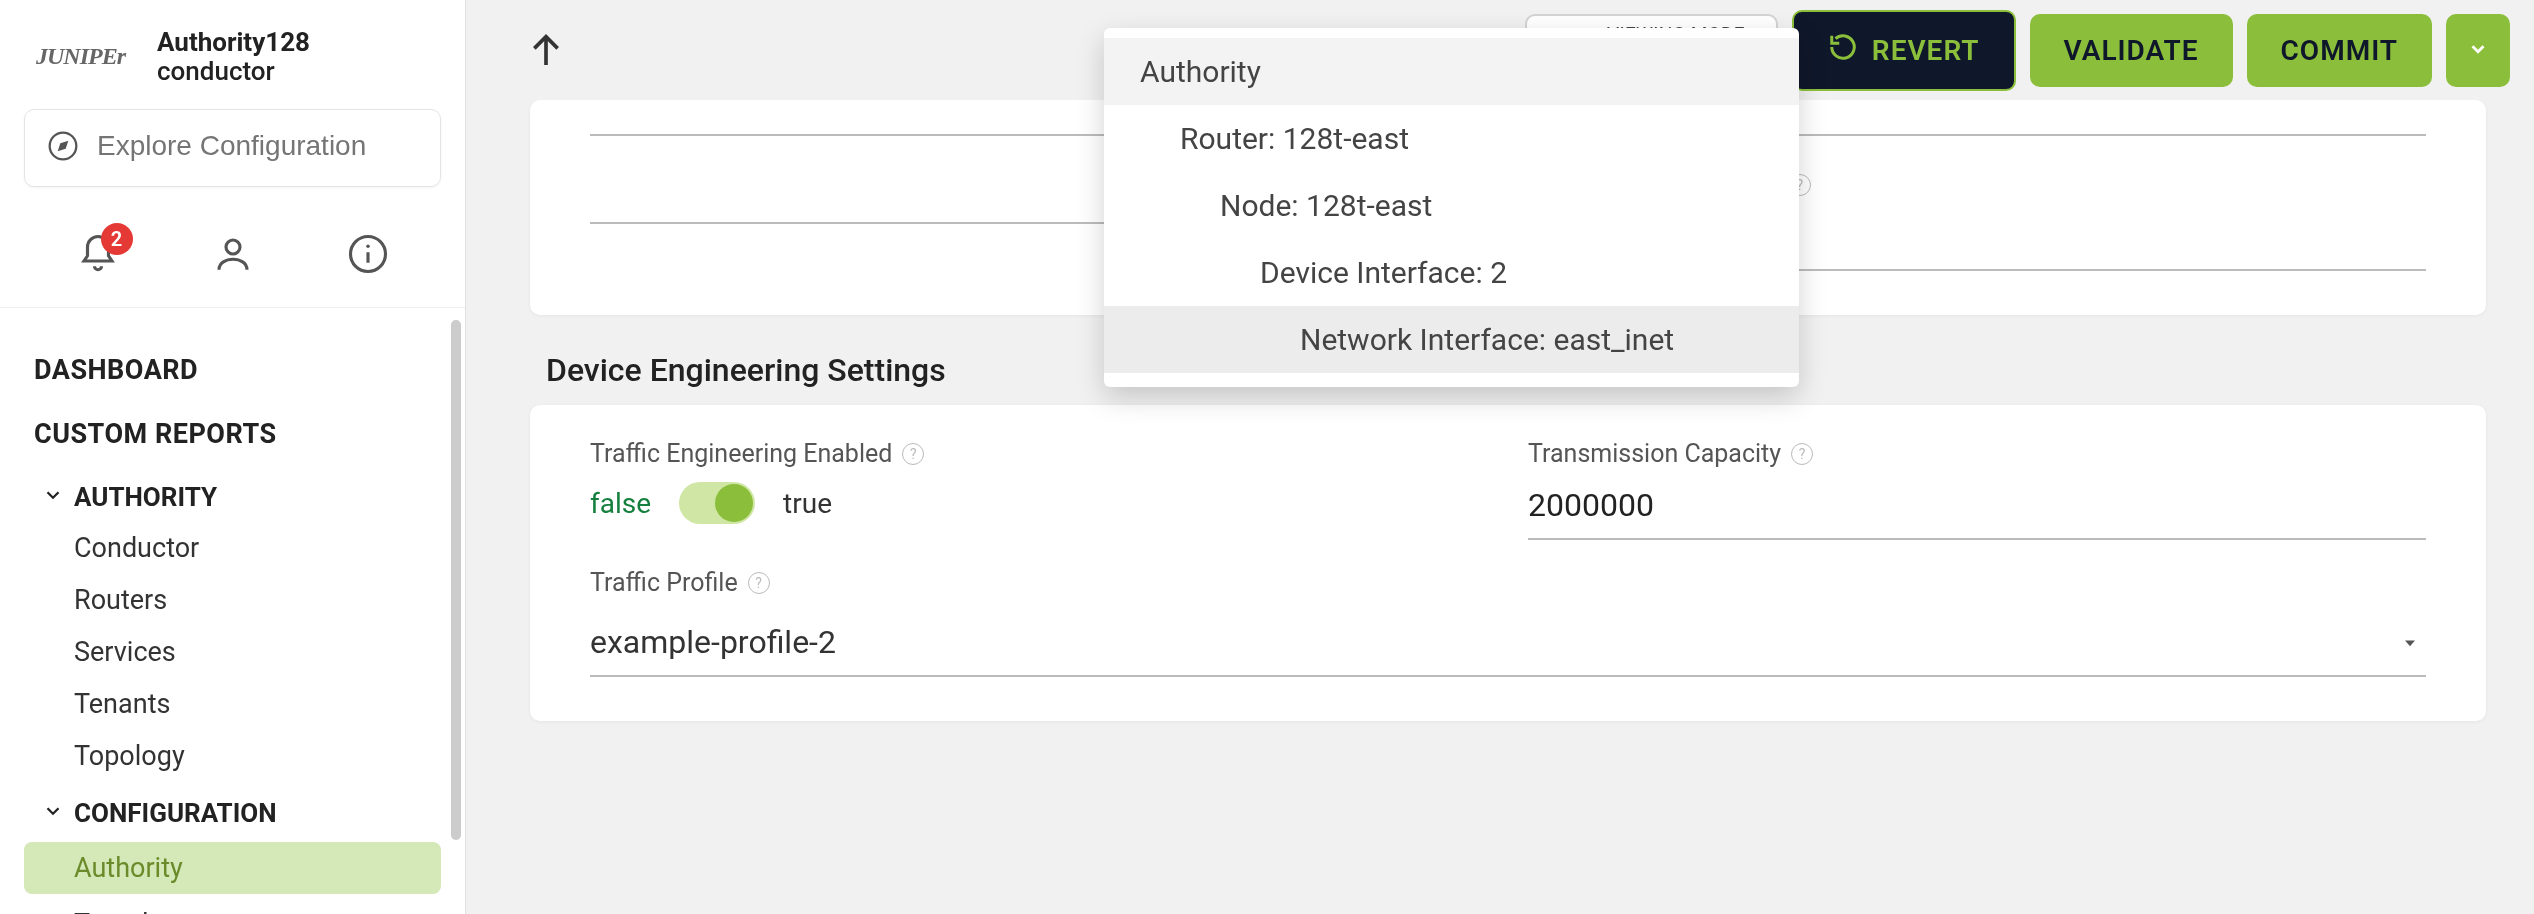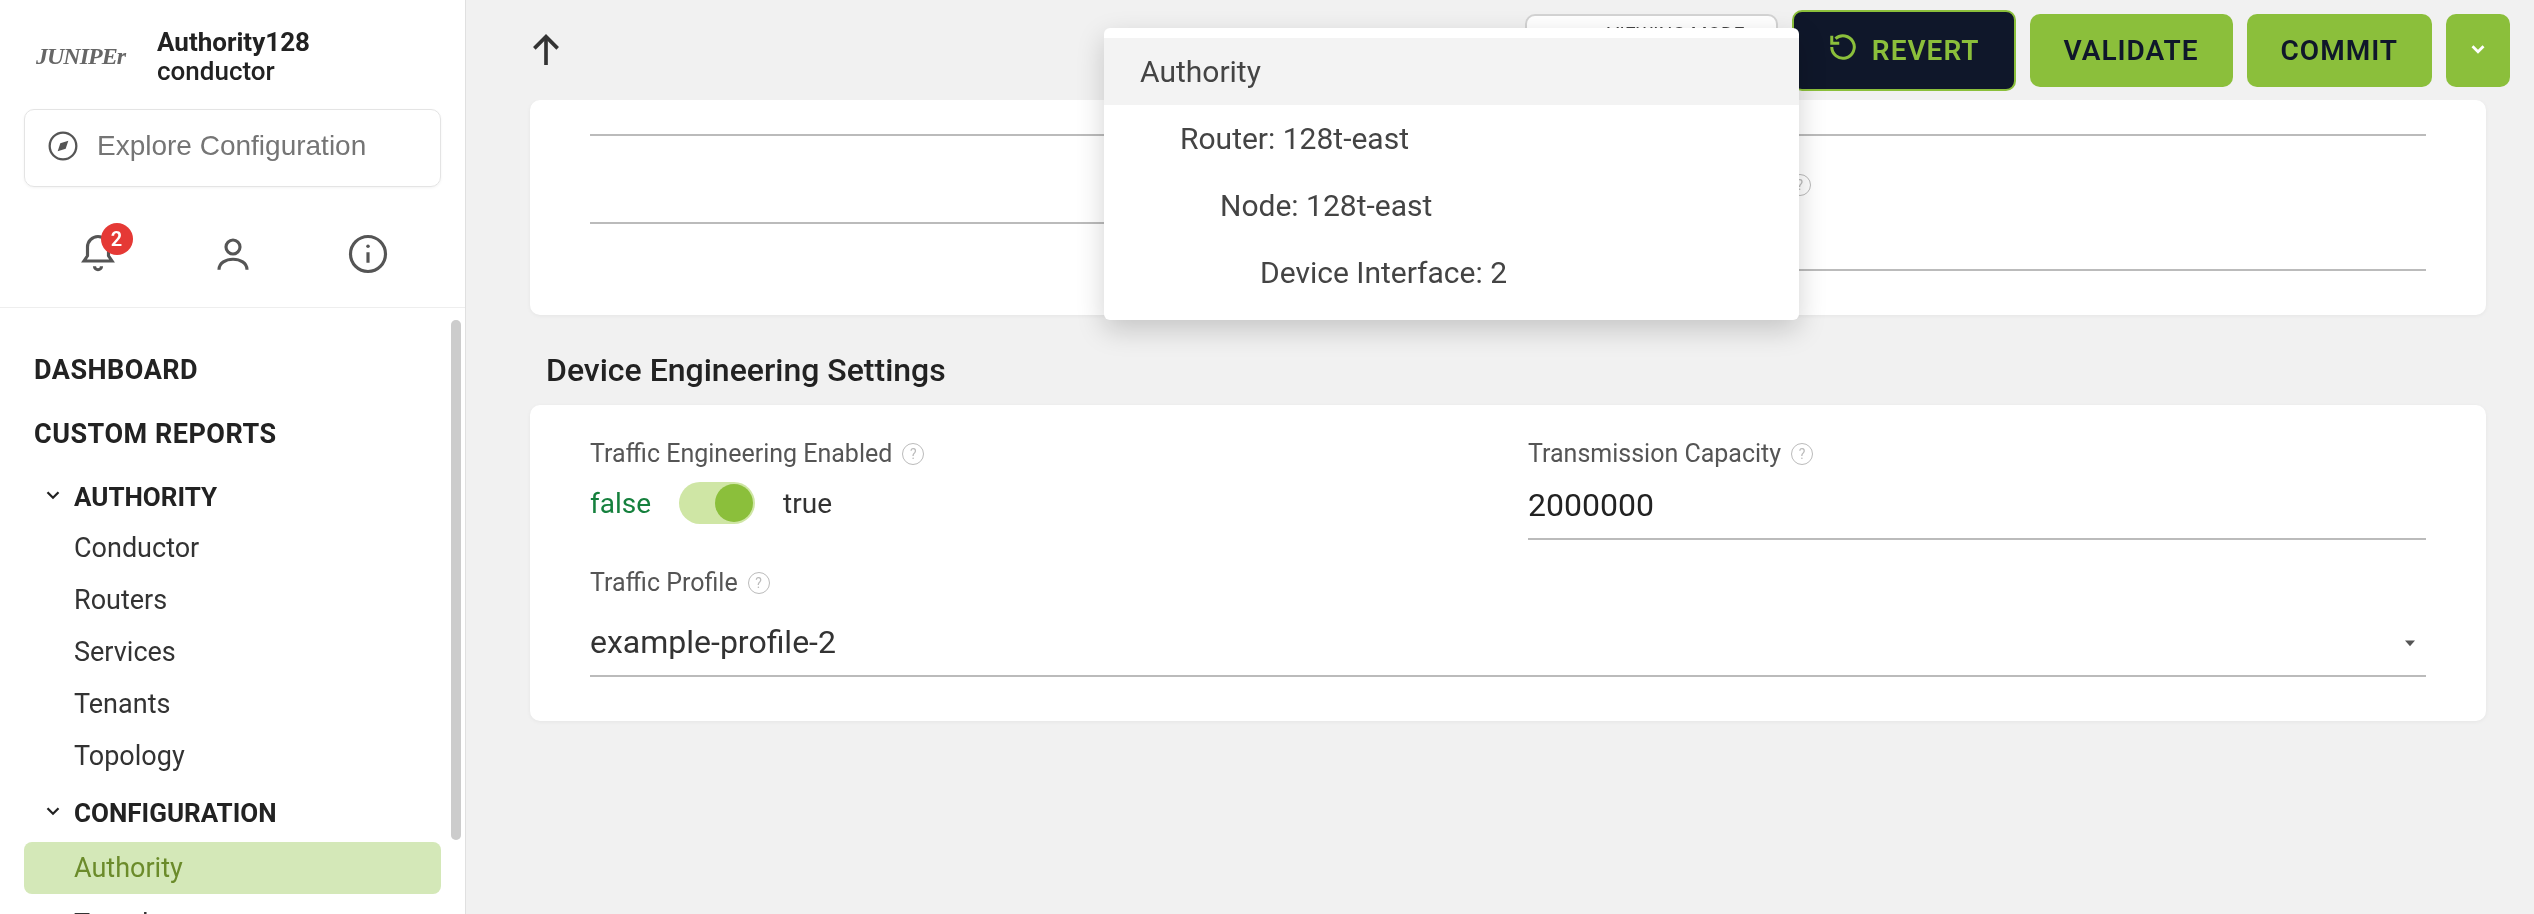--- a/index.html
+++ b/index.html
@@ -444,16 +444,17 @@
               <polyline points="6 9 12 15 18 9"></polyline>
             </svg></span>
       </div>
     </div>
 
     <div class="breadcrumb-dd">
       <div class="bc-item hl1">Authority</div>
       <div class="bc-item lvl2">Router: 128t-east</div>
       <div class="bc-item lvl3">Node: 128t-east</div>
       <div class="bc-item lvl4">Device Interface: 2</div>
+      <div class="bc-item lvl5">Network Interface: east_inet</div>
     </div>
 
   </main>
 </div>
 
 </body></html>

